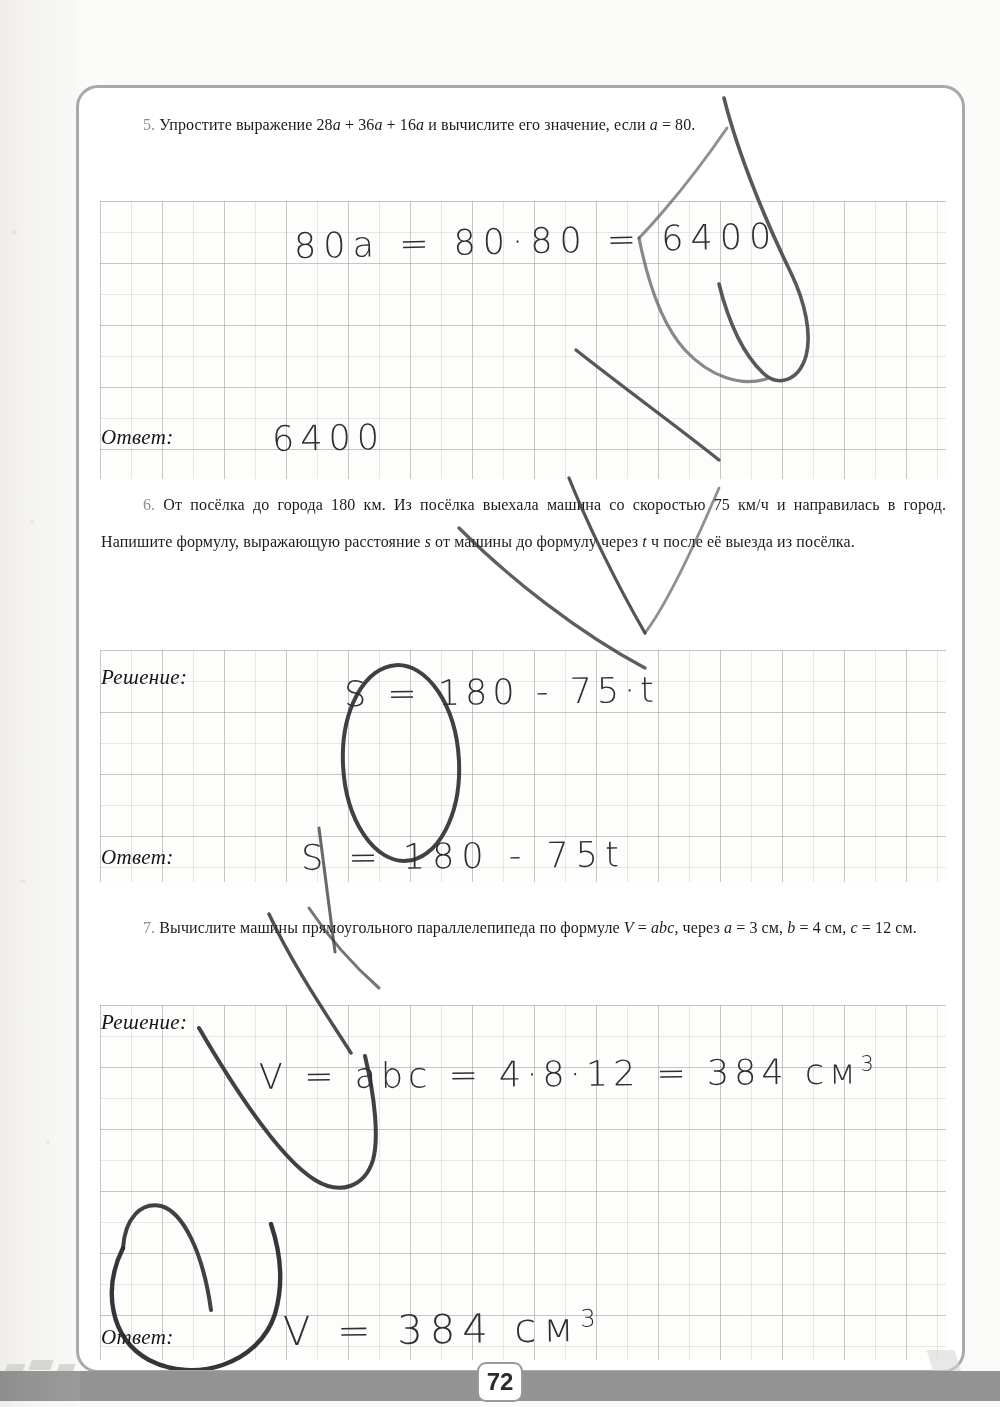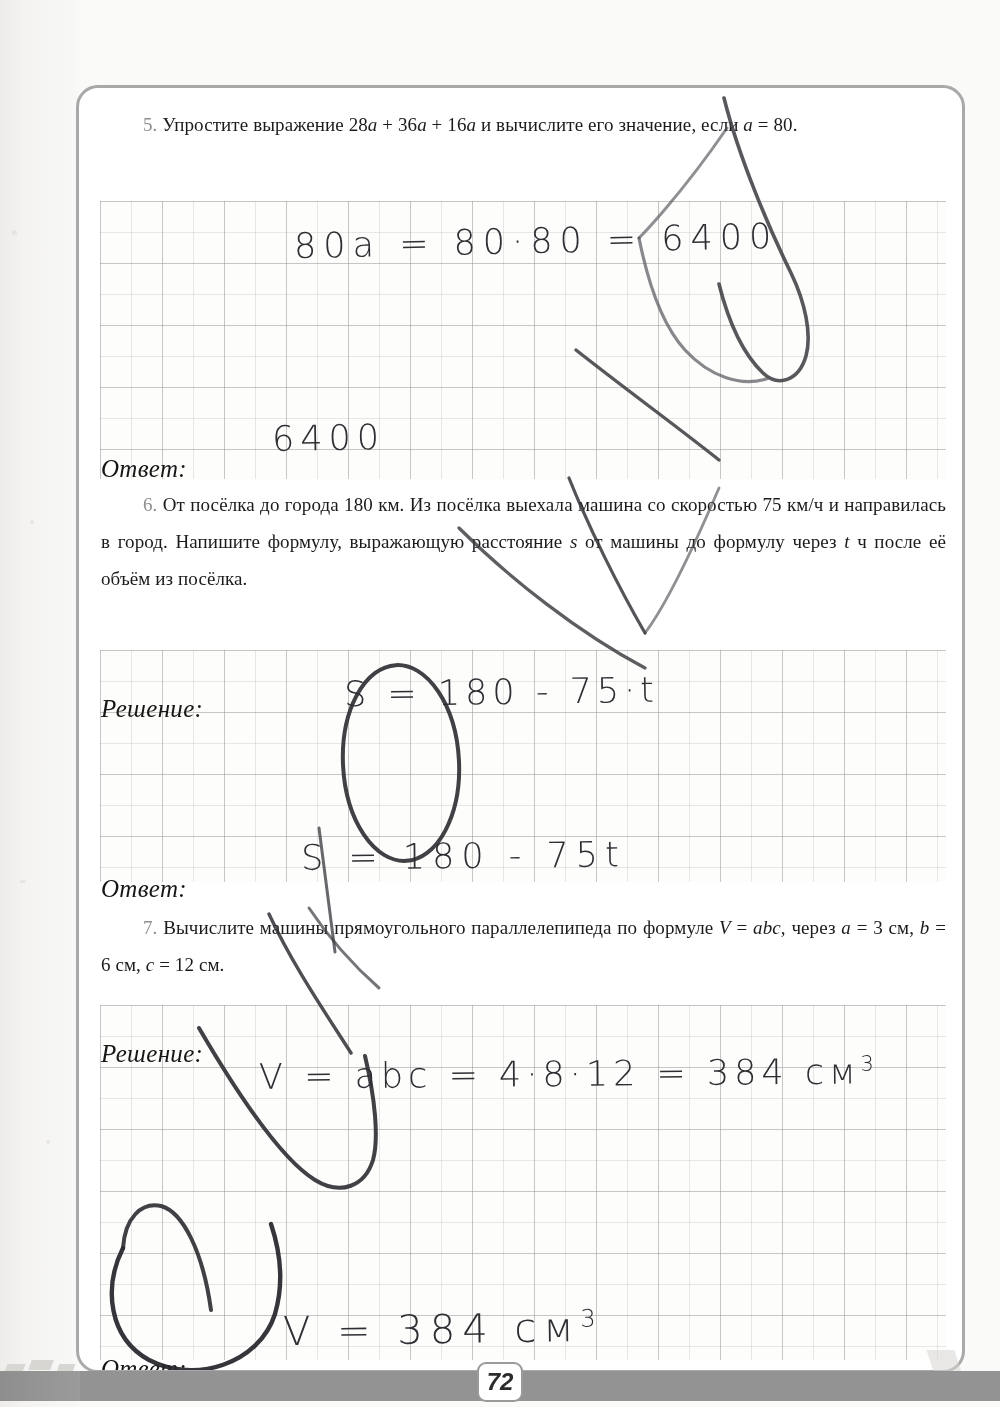--- a/index.html
+++ b/index.html
@@ -35,21 +35,21 @@
     border: 3px solid #a9a9a9;
     border-radius: 22px;
     box-sizing: border-box;
     background: #ffffff;
     overflow: hidden;
   }
   .qtext {
     position: absolute;
     left: 22px;
     width: 845px;
-    font-size: 19px;
+    font-size: 16px;
     line-height: 37px;
     color: #1b1b1b;
     text-align: justify;
     text-indent: 42px;
     letter-spacing: .1px;
   }
   .qtext .num {
     color: #8e8e8e;
     font-weight: normal;
   }
@@ -67,25 +67,24 @@
       
       repeating-linear-gradient(to right,
         rgba(150,150,150,.22) 0 1px, transparent 1px 31px),
       repeating-linear-gradient(to bottom,
         rgba(150,150,150,.22) 0 1px, transparent 1px 31px);
     background-color: #fdfdfc;
   }
   .label {
     position: absolute;
     font-style: italic;
-    font-size: 25px;
+    font-size: 21px;
     color: #161616;
     letter-spacing: .3px;
     white-space: nowrap;
-    margin-top: 30px;
   }
   
   .hand {
     position: absolute;
     font-family: "DejaVu Sans", sans-serif;
     color: #2e2e33;
     white-space: nowrap;
     font-weight: 300;
   }
   .hand span.sup {
@@ -111,21 +110,20 @@
     width: 46px; height: 40px;
     background: #ffffff;
     border: 2.5px solid #9a9a9a;
     border-radius: 9px;
     display: flex; align-items: center; justify-content: center;
     font-family: "Liberation Sans", sans-serif;
     font-weight: bold;
     font-size: 24px;
     color: #2b2b2b;
     box-sizing: border-box;
-    font-style: italic;
   }
   .torn {
     position: absolute;
     background: #d8d6d2;
   }
 </style>
 </head>
 <body>
 
 <div id="page">
@@ -147,35 +145,35 @@
     <div class="gridbox" style="left:21px; top:113px; width:846px; height:278px;"></div>
 
     <div class="label" style="left:22px; top:337px;">Ответ:</div>
 
     <div class="hand" style="left:215px; top:133px; font-size:35px; letter-spacing:7px; transform:rotate(-1.2deg);">80a = 80·80 = 6400</div>
 
     <div class="hand" style="left:193px; top:330px; font-size:35px; letter-spacing:6px; transform:rotate(-1deg);">6400</div>
 
     <div class="qtext" style="top:398px">
       <span class="num">6.</span>
-      <span><span>От посёлка до города 180 км. Из посёлка выехала машина со скоростью 75 км/ч и направилась в город. Напишите формулу, выражающую расстояние </span><i>s</i><span> от машины до формулу через </span><i>t</i><span> ч после её объём из посёлка.</span></span>
+      <span><span>От посёлка до города 180 км. Из посёлка выехала машина со скоростью 75 км/ч и направилась в город. Напишите формулу, выражающую расстояние </span><i>s</i><span> от машины до формулу через </span><i>t</i><span> ч после её выезда из посёлка.</span></span>
     </div>
 
     <div class="gridbox" style="left:21px; top:562px; width:846px; height:232px;"></div>
 
     <div class="label" style="left:22px; top:577px;">Решение:</div>
     <div class="label" style="left:22px; top:757px;">Ответ:</div>
 
     <div class="hand" style="left:265px; top:584px; font-size:35px; letter-spacing:5px; transform:rotate(-0.8deg);">S = 180 - 75·t</div>
 
     <div class="hand" style="left:222px; top:748px; font-size:35px; letter-spacing:7px; transform:rotate(-0.6deg);">S = 180 - 75t</div>
 
     <div class="qtext" style="top:821px">
       <span class="num">7.</span>
-      <span><span>Вычислите машины прямоугольного параллелепипеда по формуле </span><i>V</i><span> = </span><i>abc</i><span>, через </span><i>a</i><span> = 3 см, </span><i>b</i><span> = 6 см, </span><i>c</i><span> = 12 см.</span></span>
+      <span><span>Вычислите машины прямоугольного параллелепипеда по формуле </span><i>V</i><span> = </span><i>abc</i><span>, через </span><i>a</i><span> = 3 см, </span><i>b</i><span> = 4 см, </span><i>c</i><span> = 12 см.</span></span>
     </div>
 
     <div class="gridbox" style="left:21px; top:917px; width:846px; height:355px;"></div>
 
     <div class="label" style="left:22px; top:922px;">Решение:</div>
     <div class="label" style="left:22px; top:1237px;">Ответ:</div>
 
     <div class="hand" style="left:180px; top:966px; font-size:35px; letter-spacing:5px; transform:rotate(-0.5deg);">
       <span>V = abc = 4·8·12 = 384 см</span><span class="sup">3</span>
     </div>

